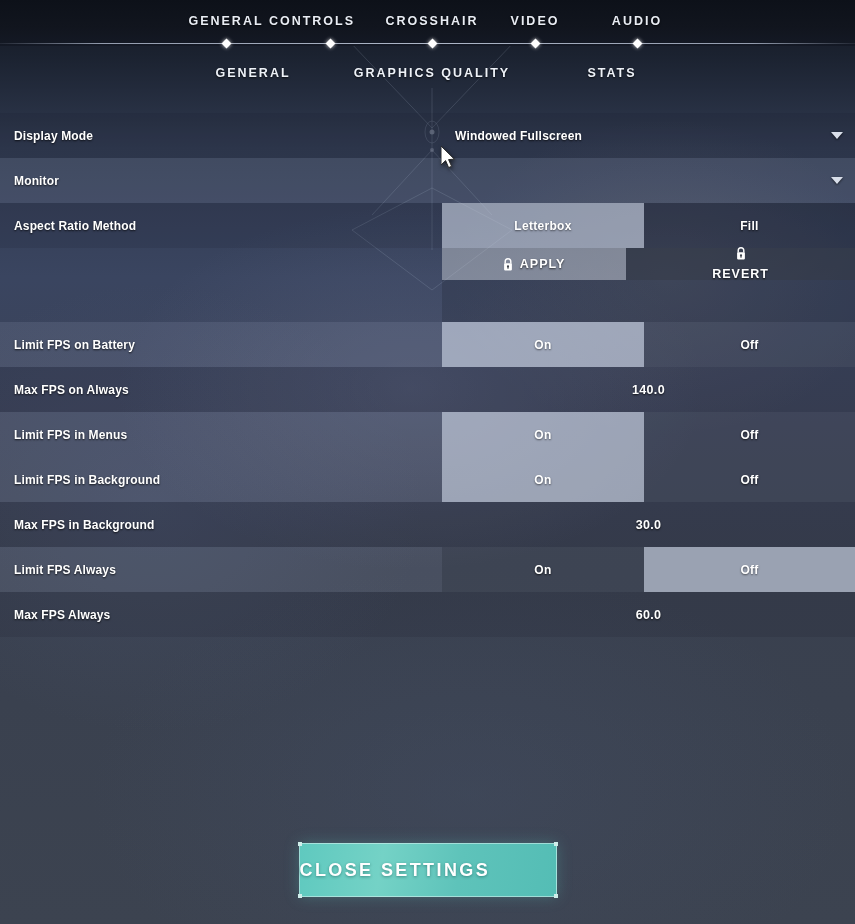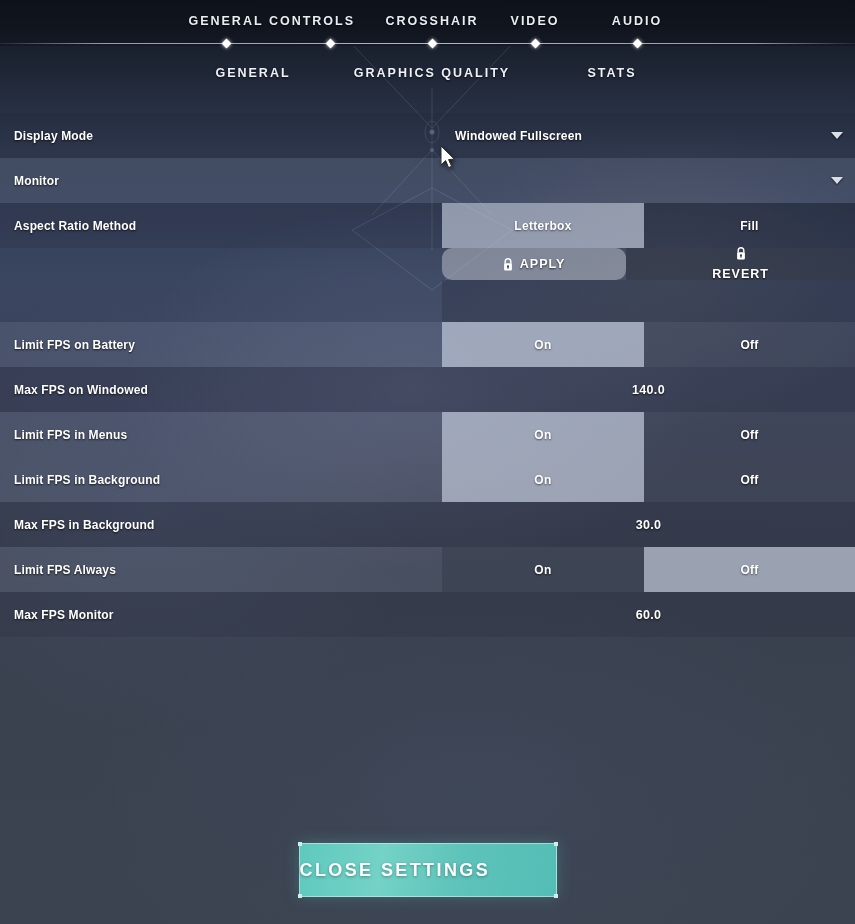--- a/index.html
+++ b/index.html
@@ -205,21 +205,21 @@
     align-items: center;
     justify-content: center;
     gap: 7px;
     color: #ffffff;
     font-size: 12.5px;
     font-weight: bold;
     letter-spacing: 1.0px;
     cursor: pointer;
     text-shadow: 0 1px 2px rgba(0,0,0,0.7);
   }
-  .ar-btn.apply  { width: 202px; background: rgba(205,210,216,0.46); border-radius: 10px; }
+  .ar-btn.apply  { width: 202px; background: rgba(205,210,216,0.46); }
   .ar-btn.revert { width: 251px; background: rgba(46,52,62,0.58); flex-direction: column; }
   .lock-icon { display: inline-flex; align-items: center; }
 
   .spacer-gap { width: 855px; height: 42px; }
   .spacer-gap .gapfill {
     position: absolute;
     left: 442px;
     width: 413px;
     height: 42px;
     background: rgba(18,24,36,0.20);
@@ -361,21 +361,21 @@
         <div class="gapfill"></div>
       </div>
       <div class="row odd">
         <div class="row-label">Limit FPS on Battery</div>
         <div class="seg-wrap">
           <div class="seg left selected">On</div>
           <div class="seg right">Off</div>
         </div>
       </div>
       <div class="row even">
-        <div class="row-label">Max FPS on Windowed</div>
+        <div class="row-label">Max FPS on Always</div>
         <div class="row-value-number">140.0</div>
       </div>
       <div class="row odd">
         <div class="row-label">Limit FPS in Menus</div>
         <div class="seg-wrap">
           <div class="seg left selected">On</div>
           <div class="seg right">Off</div>
         </div>
       </div>
       <div class="row odd">
@@ -390,21 +390,21 @@
         <div class="row-value-number">30.0</div>
       </div>
       <div class="row odd">
         <div class="row-label">Limit FPS Always</div>
         <div class="seg-wrap">
           <div class="seg left">On</div>
           <div class="seg right selected">Off</div>
         </div>
       </div>
       <div class="row even">
-        <div class="row-label">Max FPS Monitor</div>
+        <div class="row-label">Max FPS Always</div>
         <div class="row-value-number">60.0</div>
       </div>
     </div>
 
   <div class="close-wrap">
     <div class="close-btn">
       <span class="corner tl"></span>
       <span class="corner tr"></span>
       <span class="corner bl"></span>
       <span class="corner br"></span>

